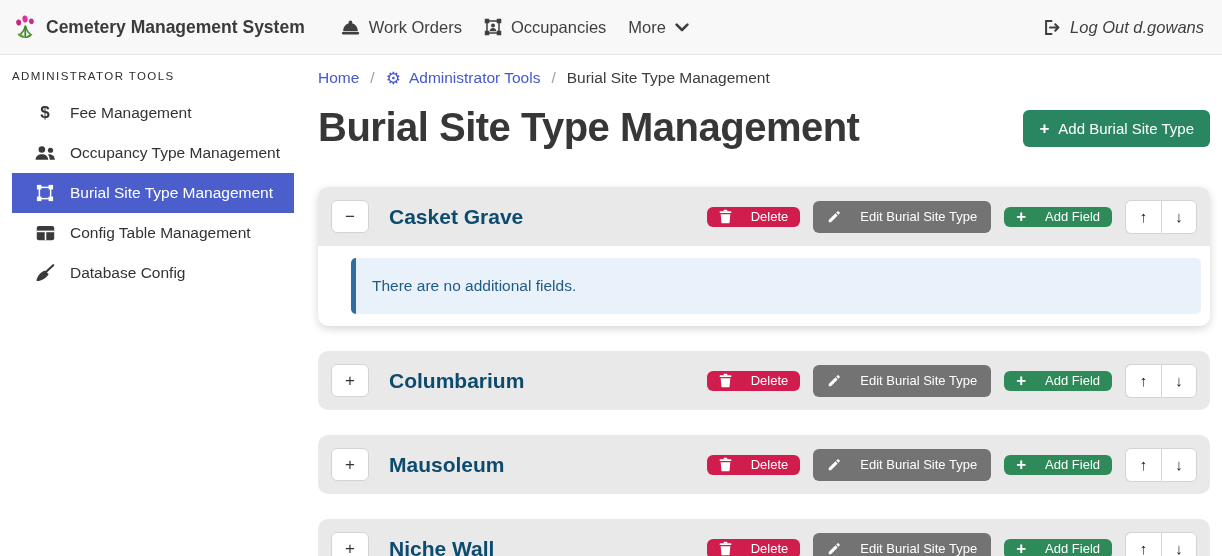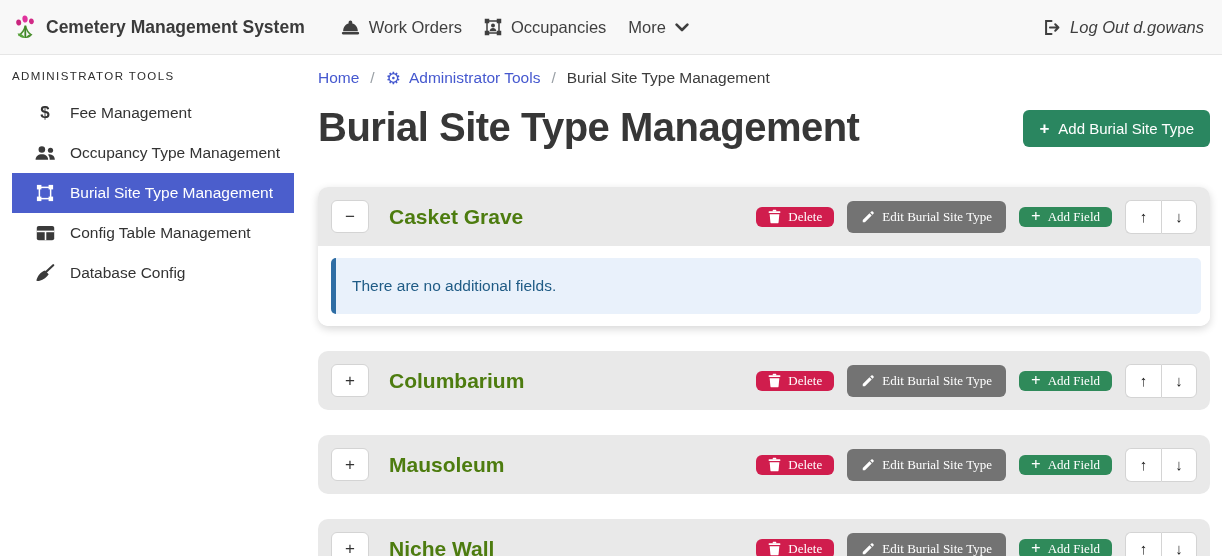--- a/index.html
+++ b/index.html
@@ -63,38 +63,38 @@
   .panel-header {
     background: #e9e9e9; border-radius: 10px; height: 59px;
     display: flex; align-items: center; padding: 0 13px;
   }
   .panel.expanded .panel-header { border-radius: 10px 10px 0 0; }
   .toggle-btn {
     width: 38px; height: 33px; background: #fff; border: 1px solid #d4d4d4;
     border-radius: 6px; font-size: 17px; font-family: inherit; color: #333;
     display: flex; align-items: center; justify-content: center; cursor: pointer;
   }
-  .panel-title { font-size: 21px; font-weight: bold; color: #4d7c0f; margin-left: 20px; }
+  .panel-title { font-size: 21px; font-weight: bold; color: #0c4a6e; margin-left: 20px; }
   .panel-actions { margin-left: auto; display: flex; align-items: center; gap: 13px; }
   .btn {
-    border: none; border-radius: 6px; color: #fff; font-size: 13px; font-family: Liberation Serif, serif;
-    display: flex; align-items: center; gap: 7px; padding: 0 12px; height: 20px; cursor: pointer;
+    border: none; border-radius: 6px; color: #fff; font-size: 13px; font-family: Liberation Sans, sans-serif;
+    display: flex; align-items: center; gap: 19px; padding: 0 12px; height: 20px; cursor: pointer;
   }
   .btn-delete { background: #d01d4d; }
   .btn-edit { background: #737373; padding: 16px 14px; }
   .btn-addfield { background: #2f8a5a; }
   .move-group { display: flex; }
   .move-btn {
     width: 36px; height: 34px; background: #fff; border: 1px solid #d4d4d4;
     font-size: 15px; font-family: inherit; color: #222;
     display: flex; align-items: center; justify-content: center; cursor: pointer;
   }
   .move-btn.up { border-radius: 6px 0 0 6px; border-right: none; }
   .move-btn.down { border-radius: 0 6px 6px 0; }
-  .panel-body { background: #fff; border-radius: 0 0 10px 10px; padding: 12px 9px 12px 13px; }
+  .panel-body { background: #fff; border-radius: 0 0 10px 10px; padding: 12px 9px 12px 13px; margin-left: 20px; }
   .alert-info {
     background: #e9f1fb; border-left: 5px solid #2e6da4; border-radius: 5px;
     padding: 18px 16px; color: #1f5b85; font-size: 15.5px; line-height: 20px;
   }
   svg { display: block; }
 </style>
 </head>
 <body>
 
 <header class="navbar">

